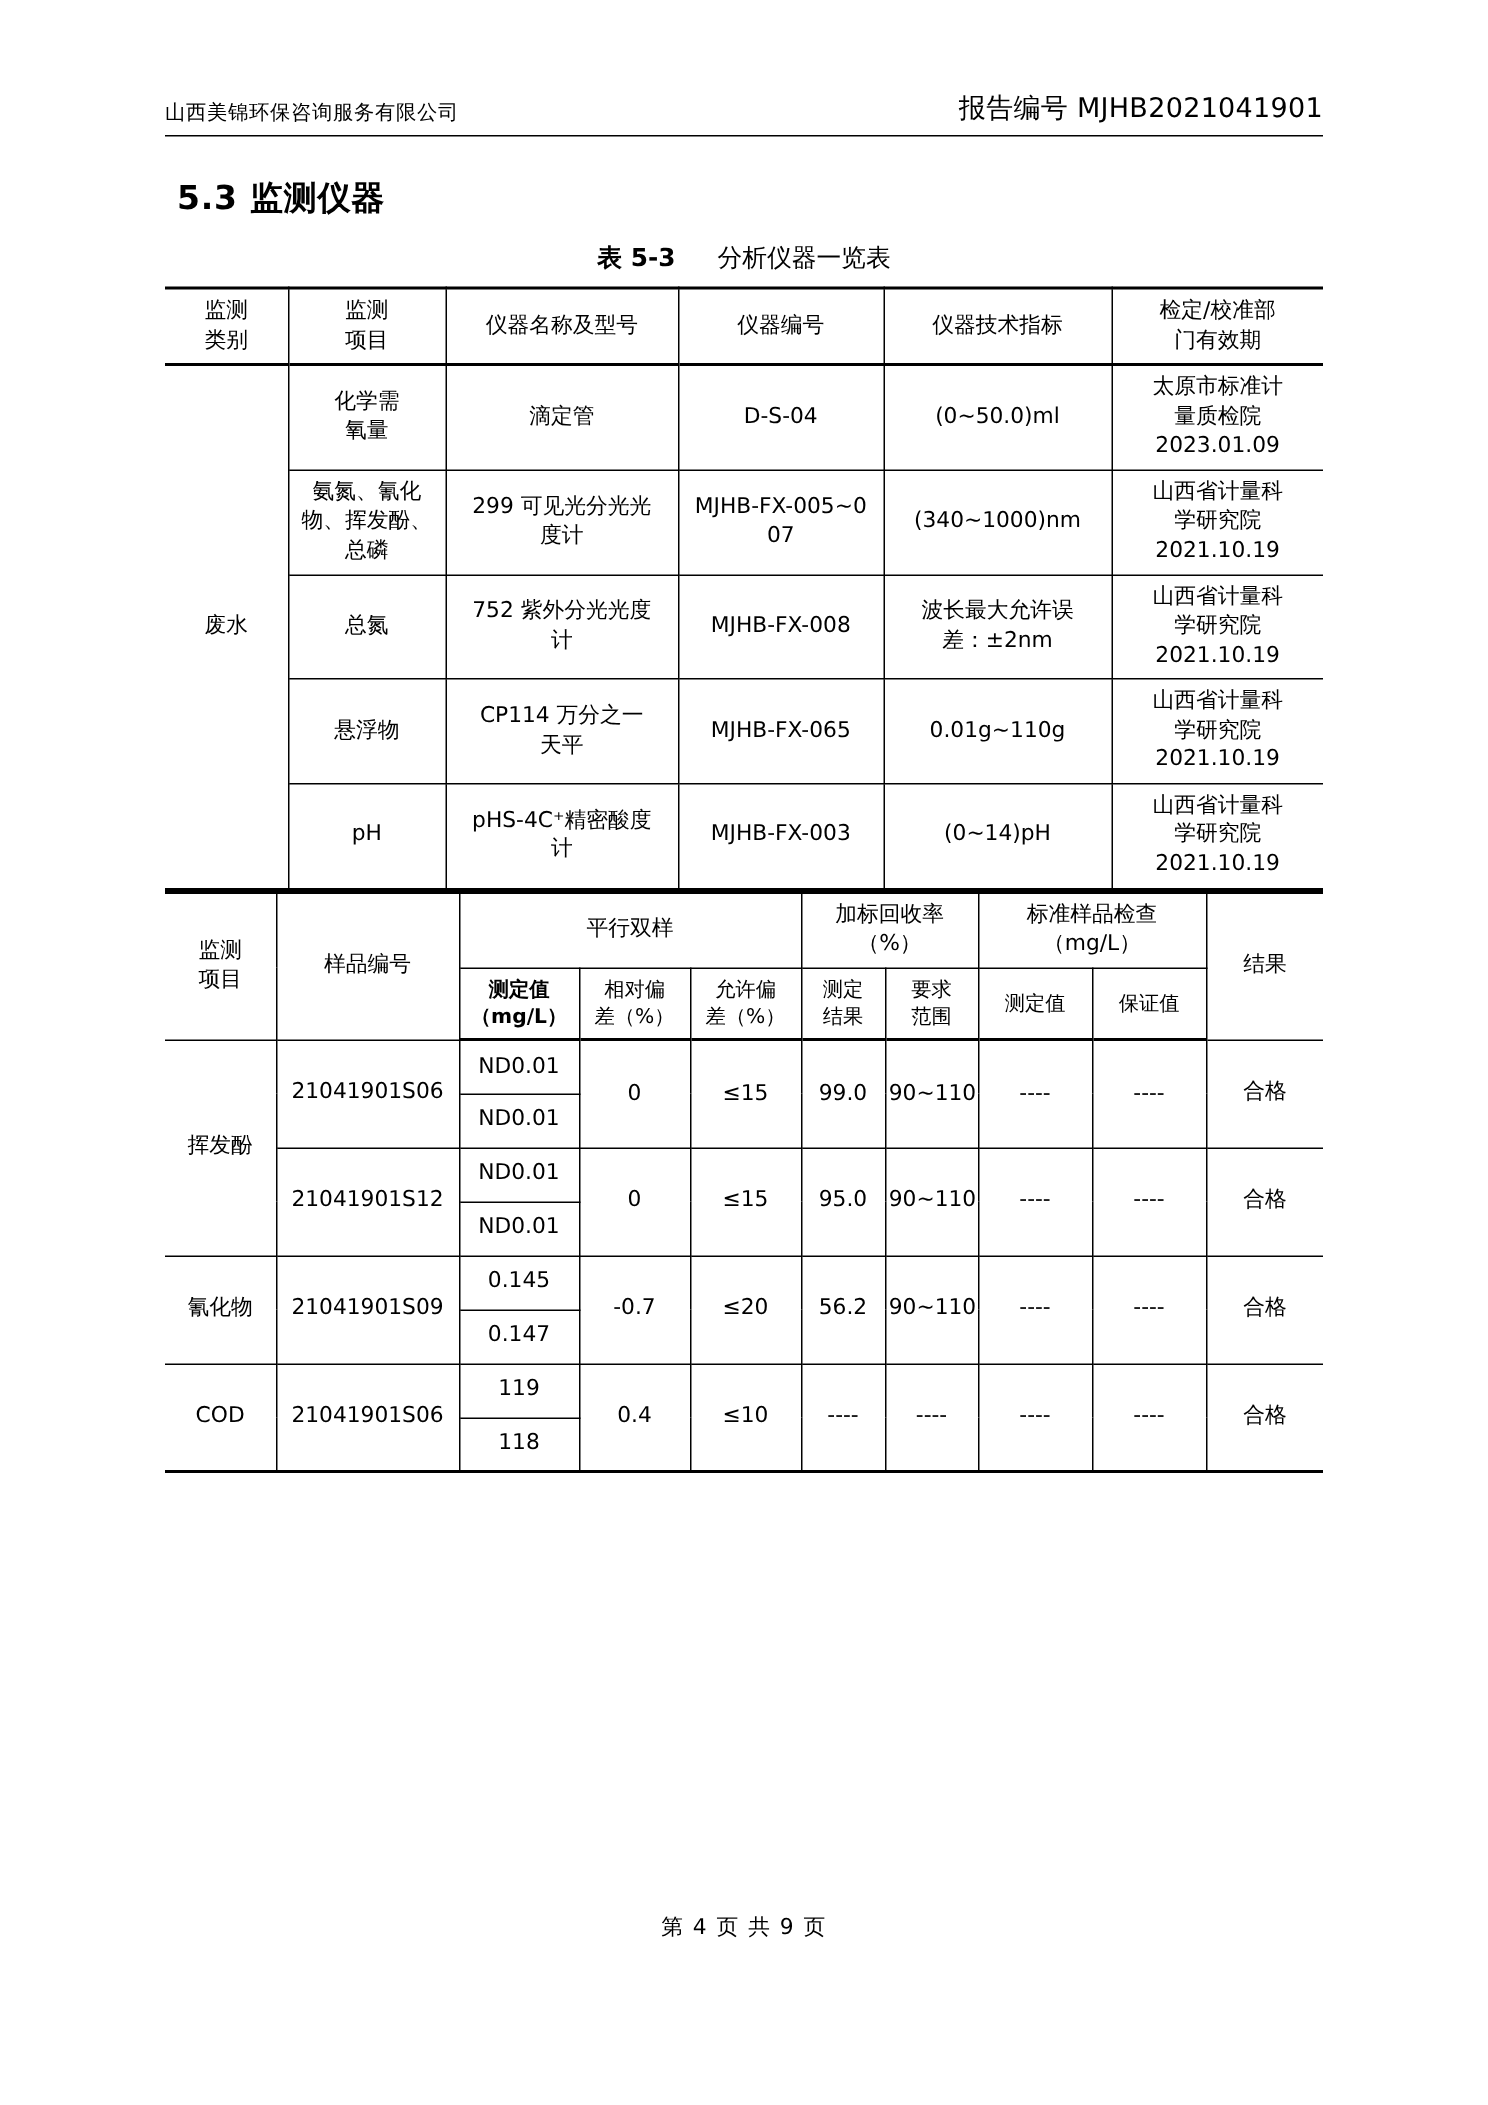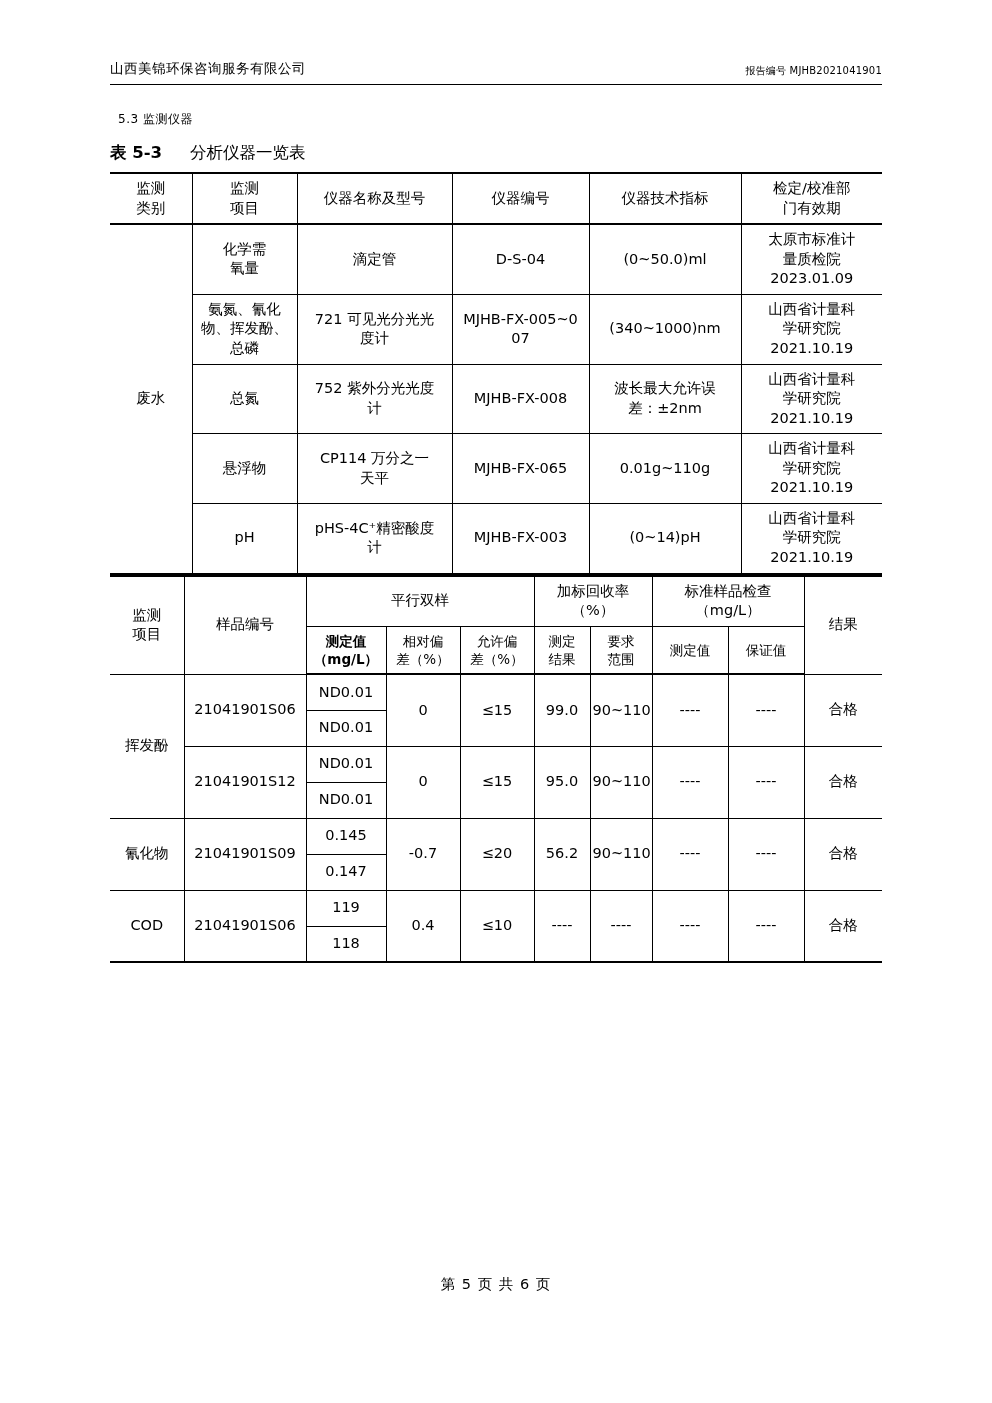--- a/index.html
+++ b/index.html
@@ -34,38 +34,38 @@
     align-items: flex-end;
     font-size: 13.5px;
     padding-bottom: 6px;
     border-bottom: 1.2px solid #000;
   }
   .doc-header .left {
     font-family: "DejaVu Sans", "Liberation Sans", sans-serif;
     letter-spacing: 0.5px;
   }
   .doc-header .right {
-    font-size: 10px;
+    font-size: 18px;
     letter-spacing: 0.2px;
   }
   h2.section {
-    font-size: 12px;
-    font-weight: normal;
+    font-size: 22px;
+    font-weight: bold;
     margin: 26px 0 0 8px;
     letter-spacing: 0.5px;
   }
   p.para {
     font-size: 17px;
     line-height: 1.95;
     margin: 12px 0 0 0;
     text-indent: 2em;
     letter-spacing: 0.4px;
   }
   .tbl-caption {
-    text-align: left;
+    text-align: center;
     font-size: 16.5px;
     margin: 14px 0 8px 0;
     font-weight: 500;
   }
   .tbl-caption .num {
     font-weight: bold;
     margin-right: 28px;
   }
   table {
     border-collapse: collapse;
@@ -160,21 +160,21 @@
           <td style="white-space:pre-line">D-S-04</td>
           <td style="white-space:pre-line">(0~50.0)ml</td>
           <td style="white-space:pre-line">太原市标准计
 量质检院
 2023.01.09</td>
         </tr>
         <tr>
           <td style="white-space:pre-line">氨氮、氰化
 物、挥发酚、
 总磷</td>
-          <td style="white-space:pre-line">721 可见光分光光
+          <td style="white-space:pre-line">299 可见光分光光
 度计</td>
           <td style="white-space:pre-line">MJHB-FX-005~0
 07</td>
           <td style="white-space:pre-line">(340~1000)nm</td>
           <td style="white-space:pre-line">山西省计量科
 学研究院
 2021.10.19</td>
         </tr>
         <tr>
           <td style="white-space:pre-line">总氮</td>
@@ -311,14 +311,14 @@
           <td rowspan="2">合格</td>
         </tr>
         <tr style="height:36px">
           <td>118</td>
         </tr>
       </tbody>
     </table>
 
   </div>
 
-  <div class="footer">第 5 页 共 6 页</div>
+  <div class="footer">第 4 页 共 9 页</div>
 </div>
 
 </body></html>

